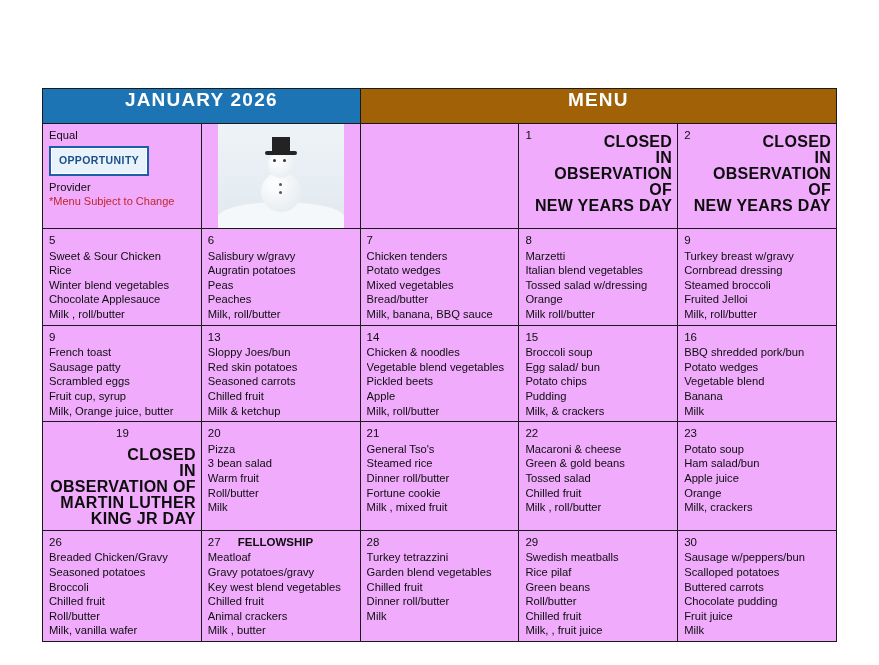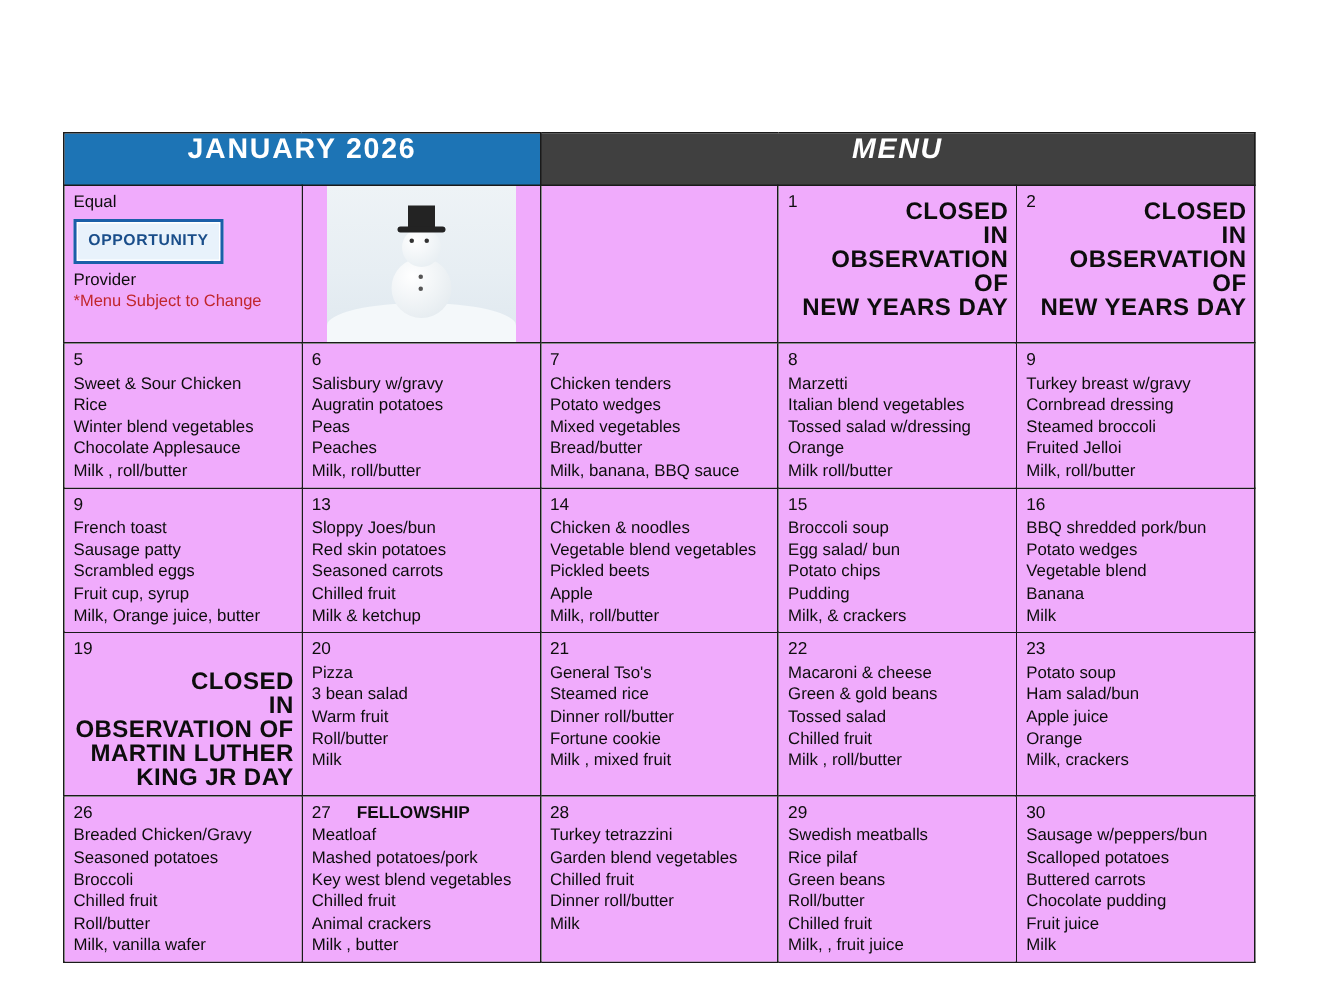--- a/index.html
+++ b/index.html
@@ -35,28 +35,27 @@
     background: #1d74b5;
     color: #ffffff;
     text-align: center;
     font-size: 19px;
     font-weight: bold;
     letter-spacing: 1.2px;
     height: 34px;
     font-family: "Liberation Sans", sans-serif;
   }
   .title-right {
-    background: #404040;
+    background: #a16207;
     color: #ffffff;
     text-align: center;
     font-size: 19px;
     font-weight: bold;
     letter-spacing: 1.2px;
     height: 34px;
-    font-style: italic;
   }
   .dayhdr {
     text-align: center;
     font-size: 12.5px;
     font-weight: bold;
     color: #111111;
     height: 22px;
     background: #ffffff;
   }
   .dayhdr.blue {
@@ -391,21 +390,21 @@
             <div>Banana</div>
             <div>Milk</div>
           </div>
         </div>
       </td>
     </tr>
 
     <tr>
       <td class="cell">
         <div class="cell-inner">
-          <span class="daynum" style="display:block;">19</span>
+          <span class="daynum" style="text-align:center;display:block;">19</span>
           <div class="closed">
             <div>CLOSED</div>
             <div>IN</div>
             <div>OBSERVATION OF</div>
             <div>MARTIN LUTHER KING JR DAY</div>
           </div>
         </div>
       </td>
       <td class="cell">
         <div class="cell-inner">
@@ -472,21 +471,21 @@
         </div>
       </td>
       <td class="cell">
         <div class="cell-inner">
           <span class="daynum">
             <span>27</span>
             <span class="fellow" style="margin-left:14px;">FELLOWSHIP</span>
           </span>
           <div class="items">
             <div>Meatloaf</div>
-            <div>Mashed potatoes/pork</div>
+            <div>Gravy potatoes/gravy</div>
             <div>Key west blend vegetables</div>
             <div>Chilled fruit</div>
             <div>Animal crackers</div>
             <div>Milk , butter</div>
           </div>
         </div>
       </td>
       <td class="cell">
         <div class="cell-inner">
           <span class="daynum">28</span>

